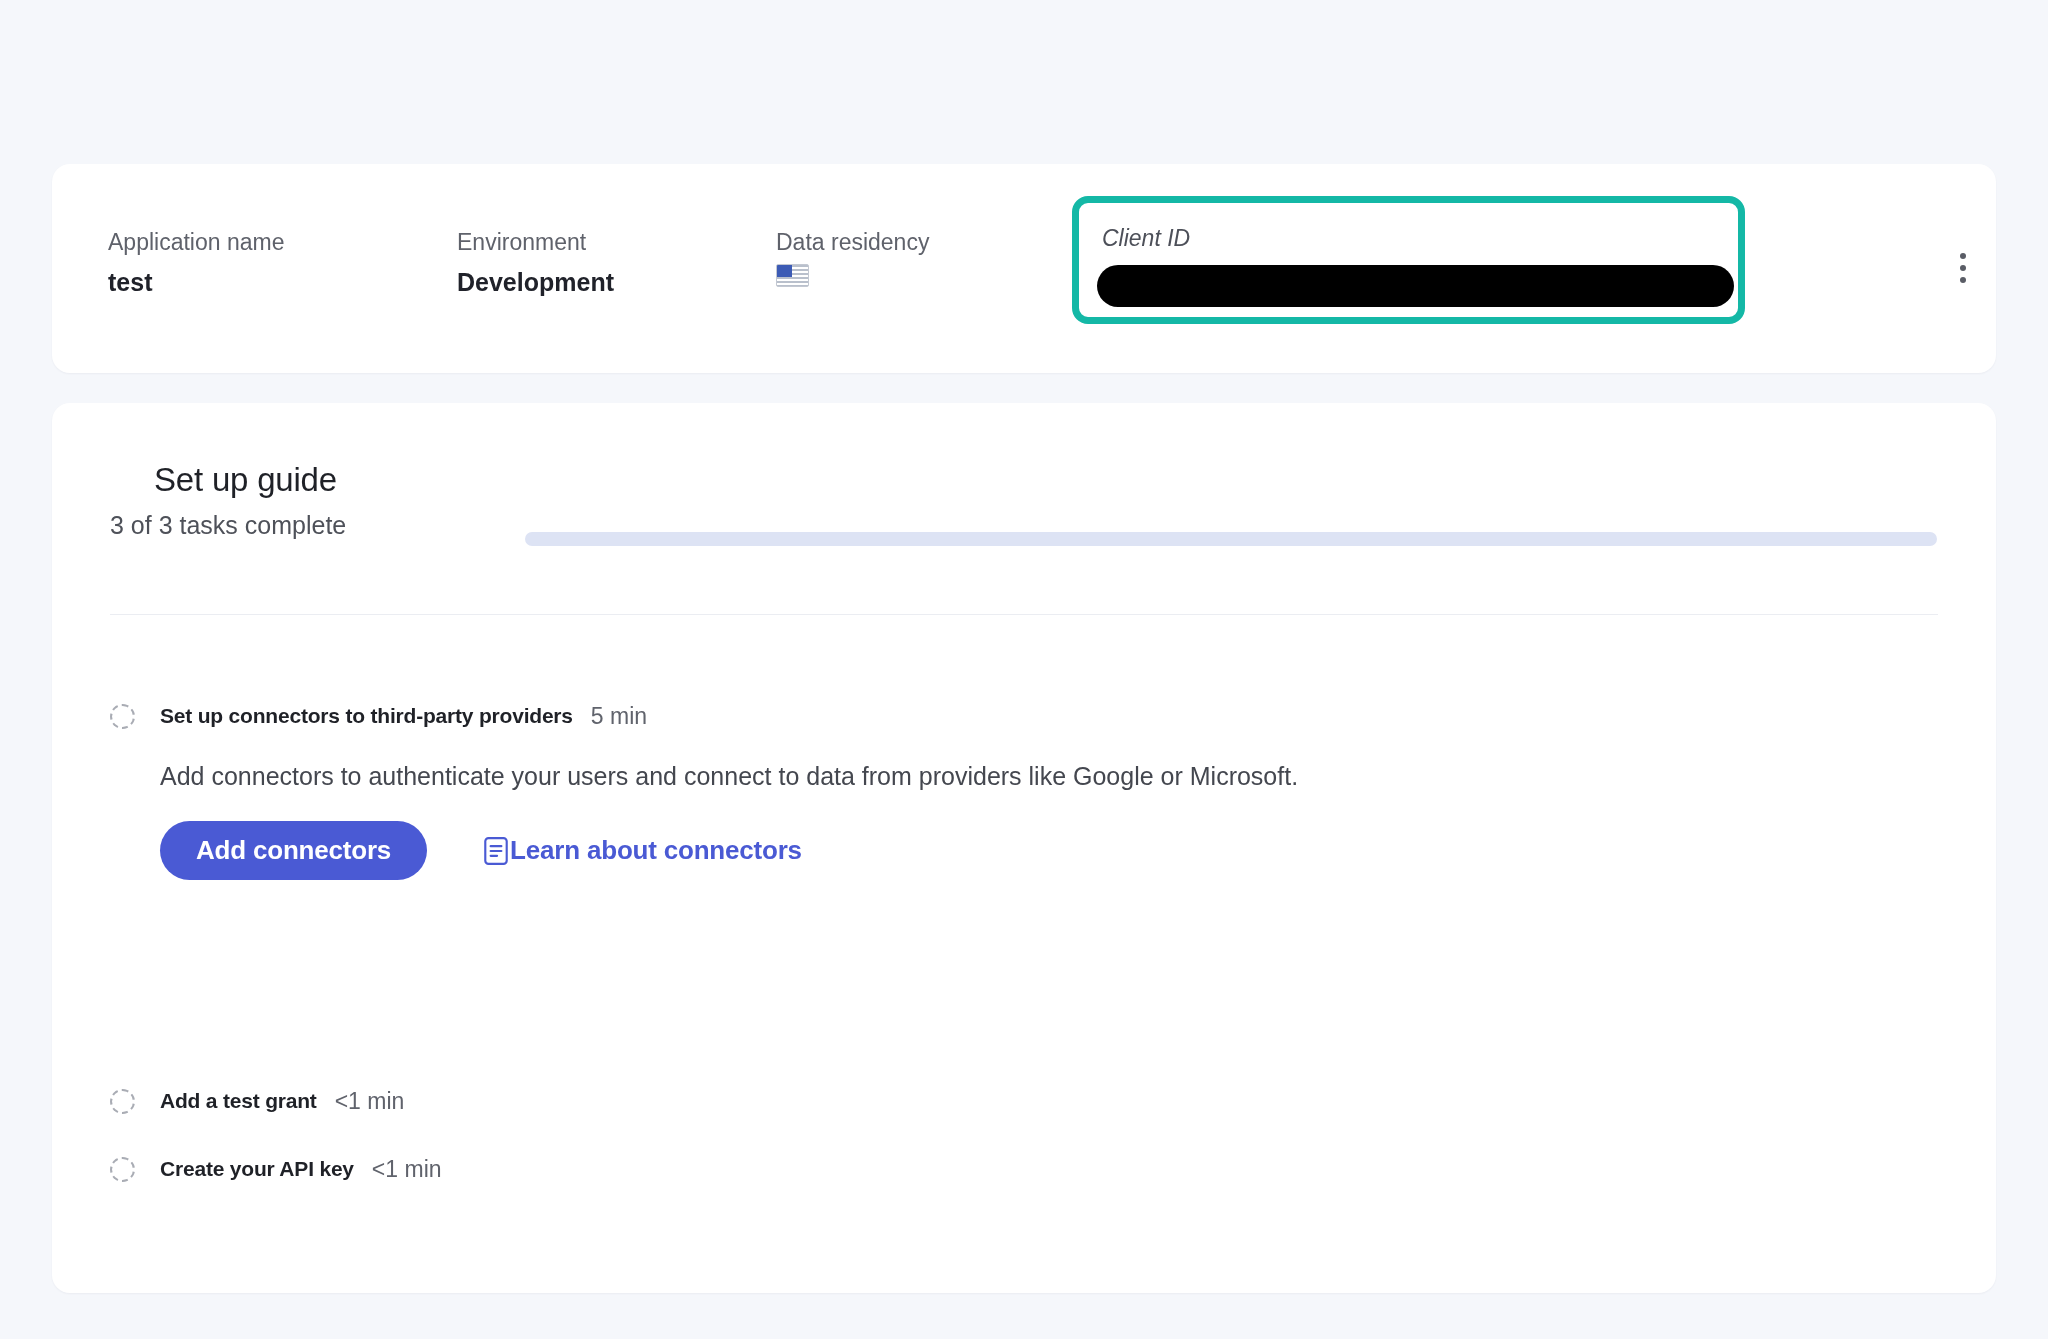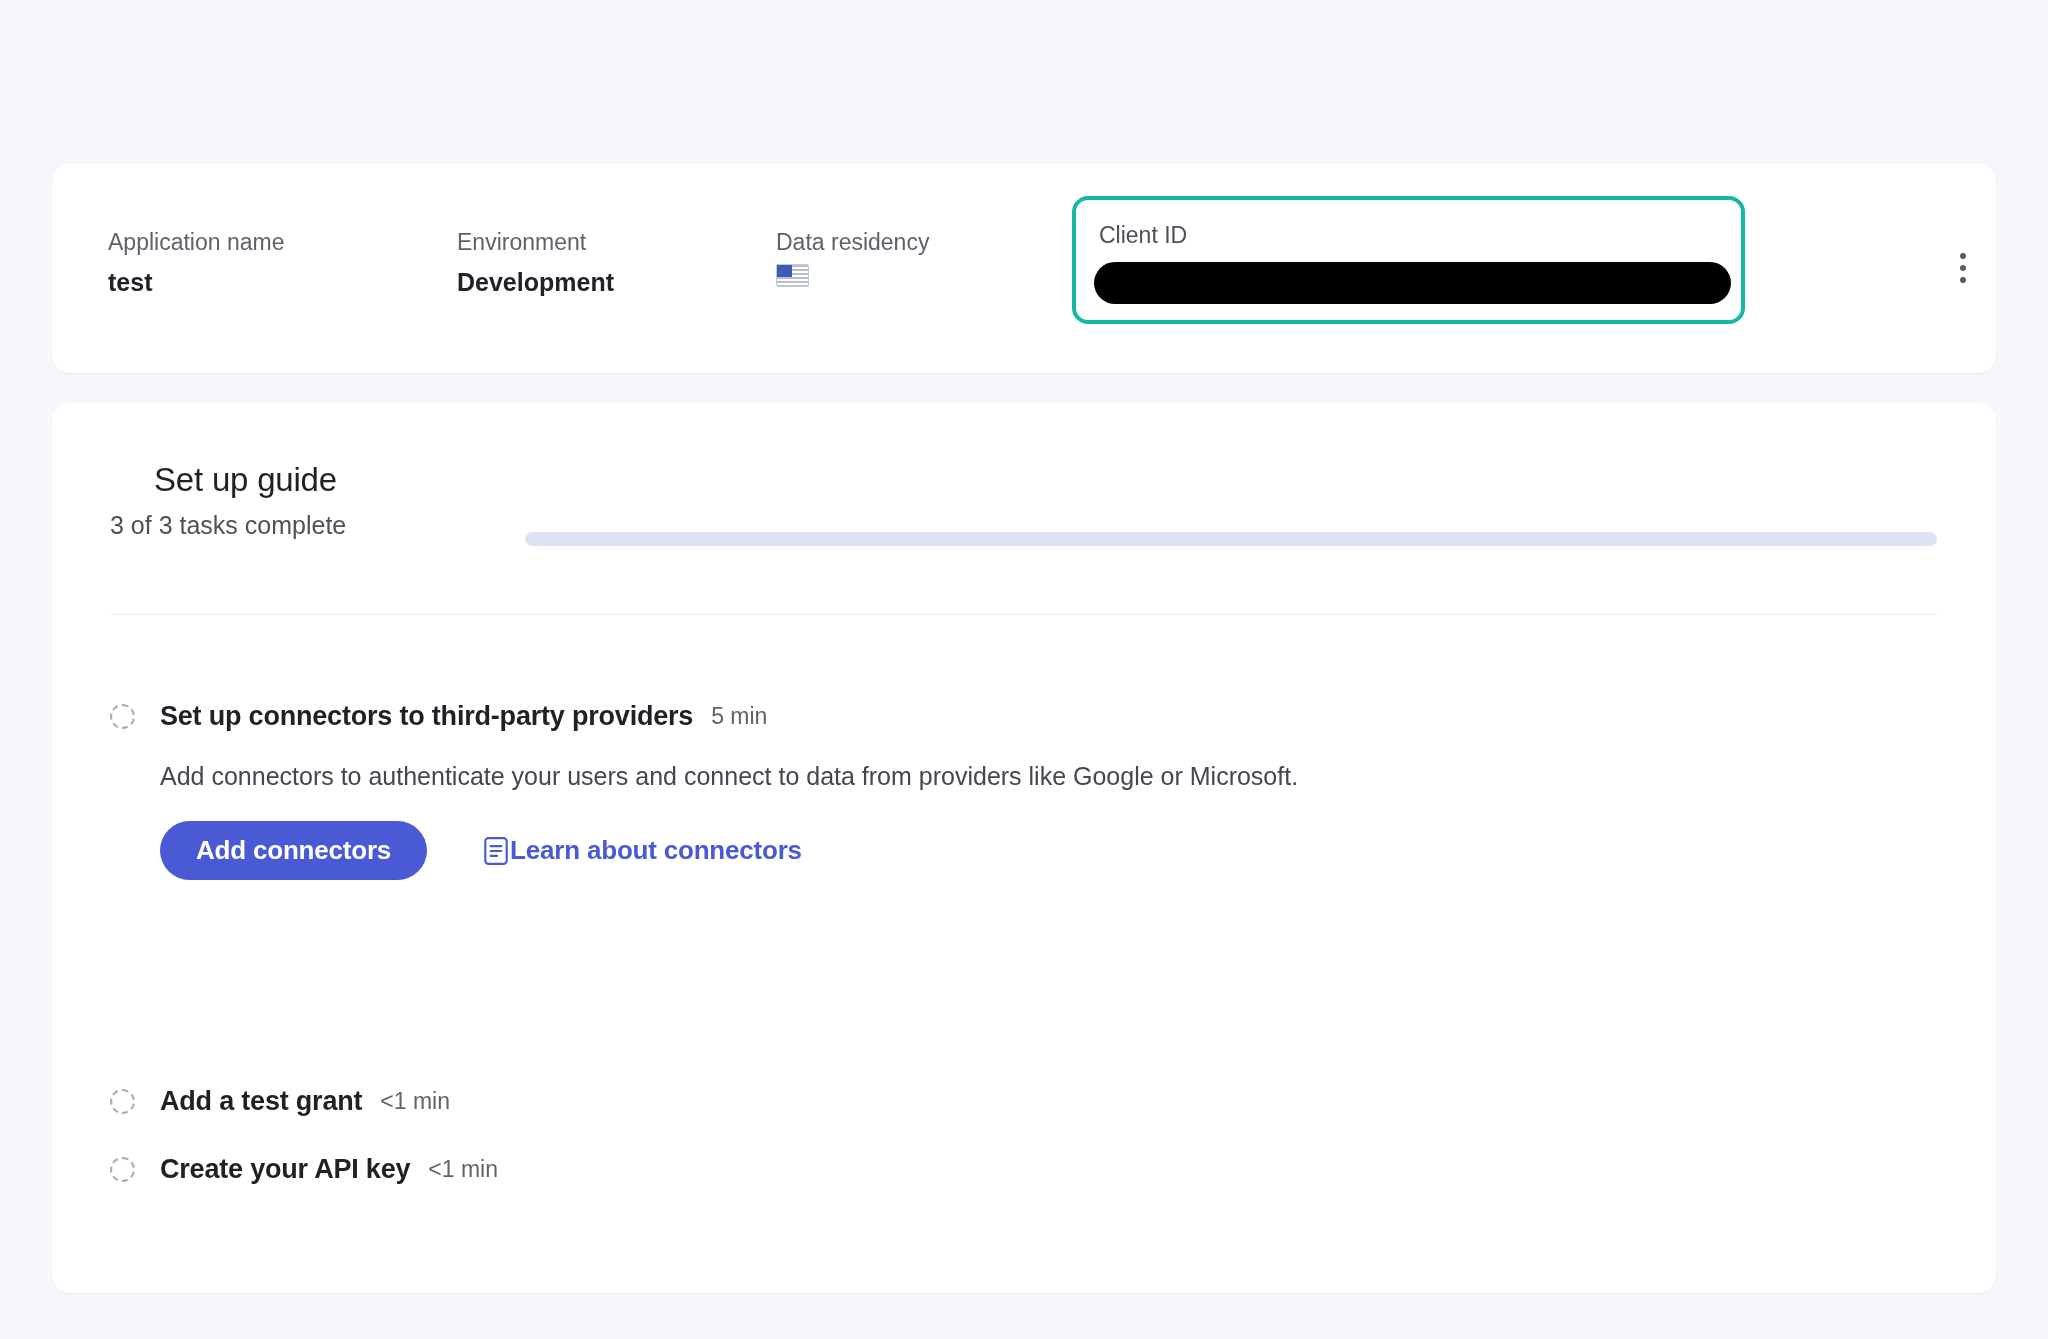--- a/index.html
+++ b/index.html
@@ -101,23 +101,24 @@
     background: #3c5bb5;
   }
 
   
   .clientid-box {
     position: absolute;
     left: 1020px;
     top: 32px;
     width: 673px;
     height: 128px;
-    border: 4px solid #14b8a6;
+    border: 7px solid #14b8a6;
     border-radius: 16px;
     background: #ffffff;
+    font-style: italic;
   }
 
   .clientid-label {
     position: absolute;
     left: 23px;
     top: 22px;
     font-size: 23px;
     font-weight: 400;
     color: #4d5059;
     line-height: 1.2;
@@ -226,21 +227,21 @@
     width: 25px;
     height: 25px;
     border-radius: 50%;
     border: 2px dashed #a9acb4;
     flex: 0 0 auto;
     margin-right: 25px;
     cursor: pointer;
   }
 
   .task-name {
-    font-size: 27px;
+    font-size: 21px;
     font-weight: 700;
     color: #1f2127;
     letter-spacing: -0.2px;
     white-space: nowrap;
   }
 
   .task-time {
     margin-left: 18px;
     font-size: 23px;
     font-weight: 400;

